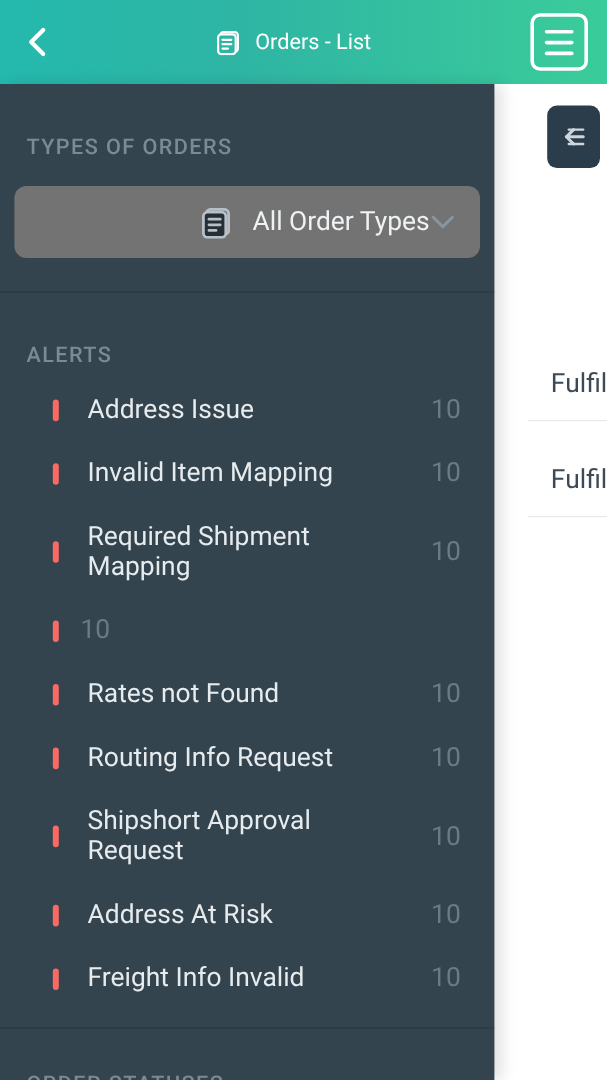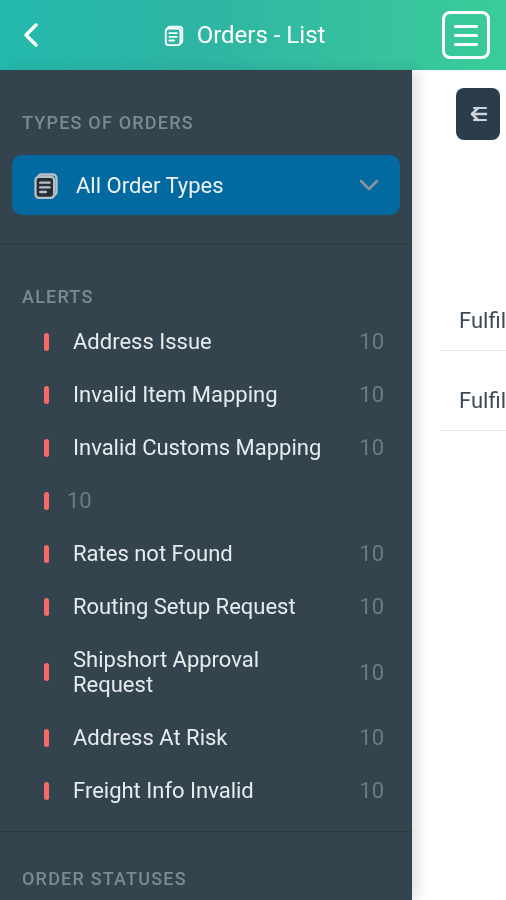--- a/index.html
+++ b/index.html
@@ -31,21 +31,21 @@
   justify-content: center;
   cursor: pointer;
 }
 .header .title-wrap {
   display: flex;
   align-items: center;
   gap: 12px;
   color: #fff;
 }
 .header .title {
-  font-size: 24px;
+  font-size: 18px;
   font-weight: 400;
   color: #fff;
 }
 .header .menu-btn {
   width: 48px;
   height: 48px;
   border: 3px solid #fff;
   border-radius: 8px;
   display: flex;
   flex-direction: column;
@@ -123,27 +123,27 @@
   padding: 0 22px;
   text-transform: uppercase;
 }
 
 .drawer .types-block {
   padding-top: 42px;
 }
 .drawer .types-select {
   margin: 22px 12px 0 12px;
   height: 60px;
-  background: #0369a1;
+  background: #737373;
   border-radius: 10px;
   display: flex;
   align-items: center;
   padding: 0 20px;
   cursor: pointer;
-  justify-content: space-between;
+  justify-content: flex-end;
 }
 .drawer .types-select .left {
   display: flex;
   align-items: center;
   gap: 16px;
 }
 .drawer .types-select .label {
   color: #eef2f4;
   font-size: 22px;
   font-weight: 400;
@@ -300,35 +300,35 @@
           <span class="label">Address Issue</span>
           <span class="count">10</span>
         </div>
         <div class="alert-item">
           <div class="tick"></div>
           <span class="label">Invalid Item Mapping</span>
           <span class="count">10</span>
         </div>
         <div class="alert-item">
           <div class="tick"></div>
-          <span class="label">Invalid Customs Mapping</span>
+          <span class="label">Required Shipment Mapping</span>
           <span class="count">10</span>
         </div>
         <div class="alert-item">
           <div class="tick"></div>
           <span class="count">10</span>
         </div>
         <div class="alert-item">
           <div class="tick"></div>
           <span class="label">Rates not Found</span>
           <span class="count">10</span>
         </div>
         <div class="alert-item">
           <div class="tick"></div>
-          <span class="label">Routing Setup Request</span>
+          <span class="label">Routing Info Request</span>
           <span class="count">10</span>
         </div>
         <div class="alert-item">
           <div class="tick"></div>
           <span class="label">Shipshort Approval Request</span>
           <span class="count">10</span>
         </div>
         <div class="alert-item">
           <div class="tick"></div>
           <span class="label">Address At Risk</span>

